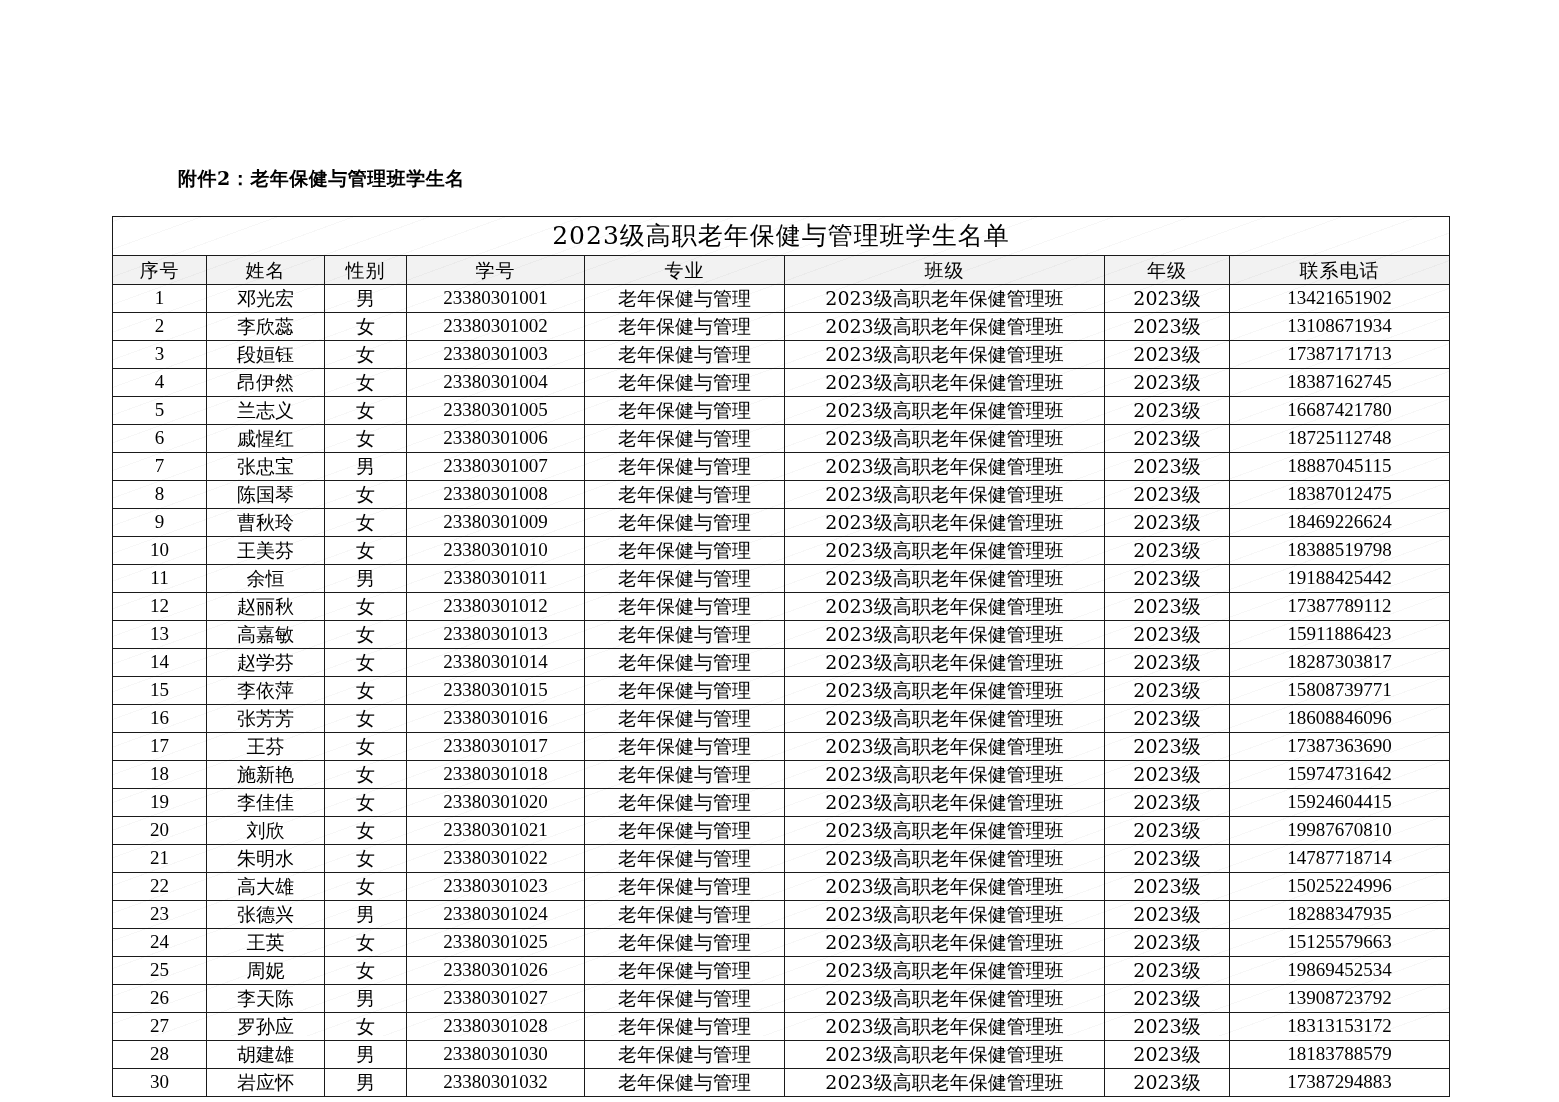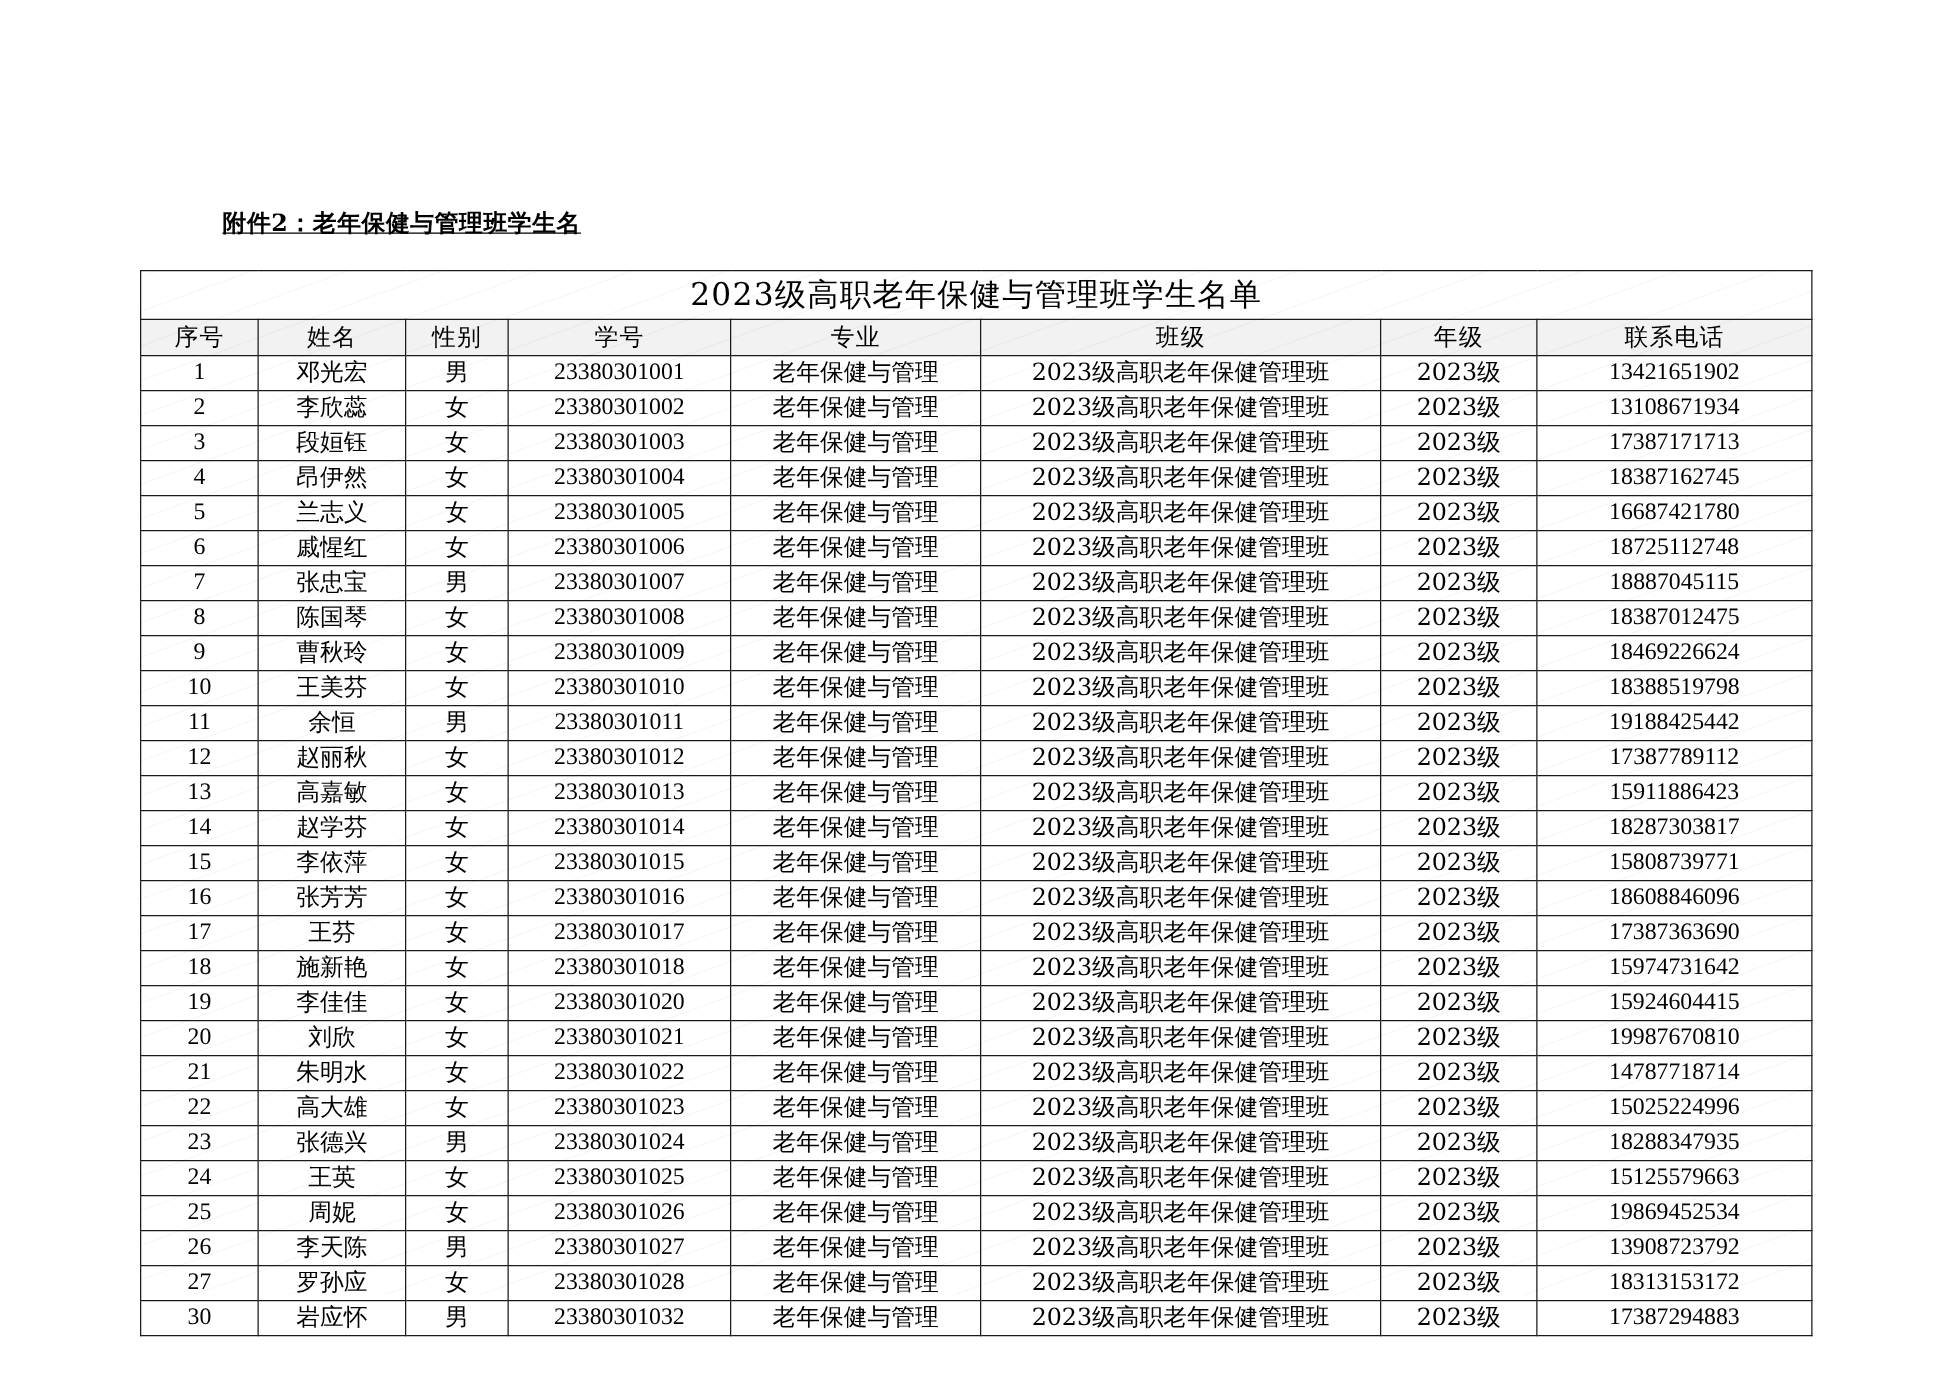--- a/index.html
+++ b/index.html
@@ -24,21 +24,20 @@
   }
   .attachment-label {
     position: absolute;
     left: 178px;
     top: 166px;
     font-family: "DejaVu Serif", "Liberation Serif", serif;
     font-size: 19px;
     font-weight: bold;
     letter-spacing: 0.5px;
     white-space: nowrap;
-    text-decoration: underline;
   }
   .table-wrap {
     position: absolute;
     left: 112px;
     top: 216px;
     width: 1337px;
   }
   table.roster {
     border-collapse: collapse;
     width: 1337px;
@@ -401,20 +400,30 @@
             <td class="num">27</td>
             <td class="name">罗孙应</td>
             <td class="sex">女</td>
             <td class="sid">23380301028</td>
             <td class="major">老年保健与管理</td>
             <td class="klass">2023级高职老年保健管理班</td>
             <td class="grade">2023级</td>
             <td class="phone">18313153172</td>
           </tr>
           <tr class="data-row">
+            <td class="num">28</td>
+            <td class="name">胡建雄</td>
+            <td class="sex">男</td>
+            <td class="sid">23380301030</td>
+            <td class="major">老年保健与管理</td>
+            <td class="klass">2023级高职老年保健管理班</td>
+            <td class="grade">2023级</td>
+            <td class="phone">18183788579</td>
+          </tr>
+          <tr class="data-row">
             <td class="num">30</td>
             <td class="name">岩应怀</td>
             <td class="sex">男</td>
             <td class="sid">23380301032</td>
             <td class="major">老年保健与管理</td>
             <td class="klass">2023级高职老年保健管理班</td>
             <td class="grade">2023级</td>
             <td class="phone">17387294883</td>
           </tr>
         </tbody>

